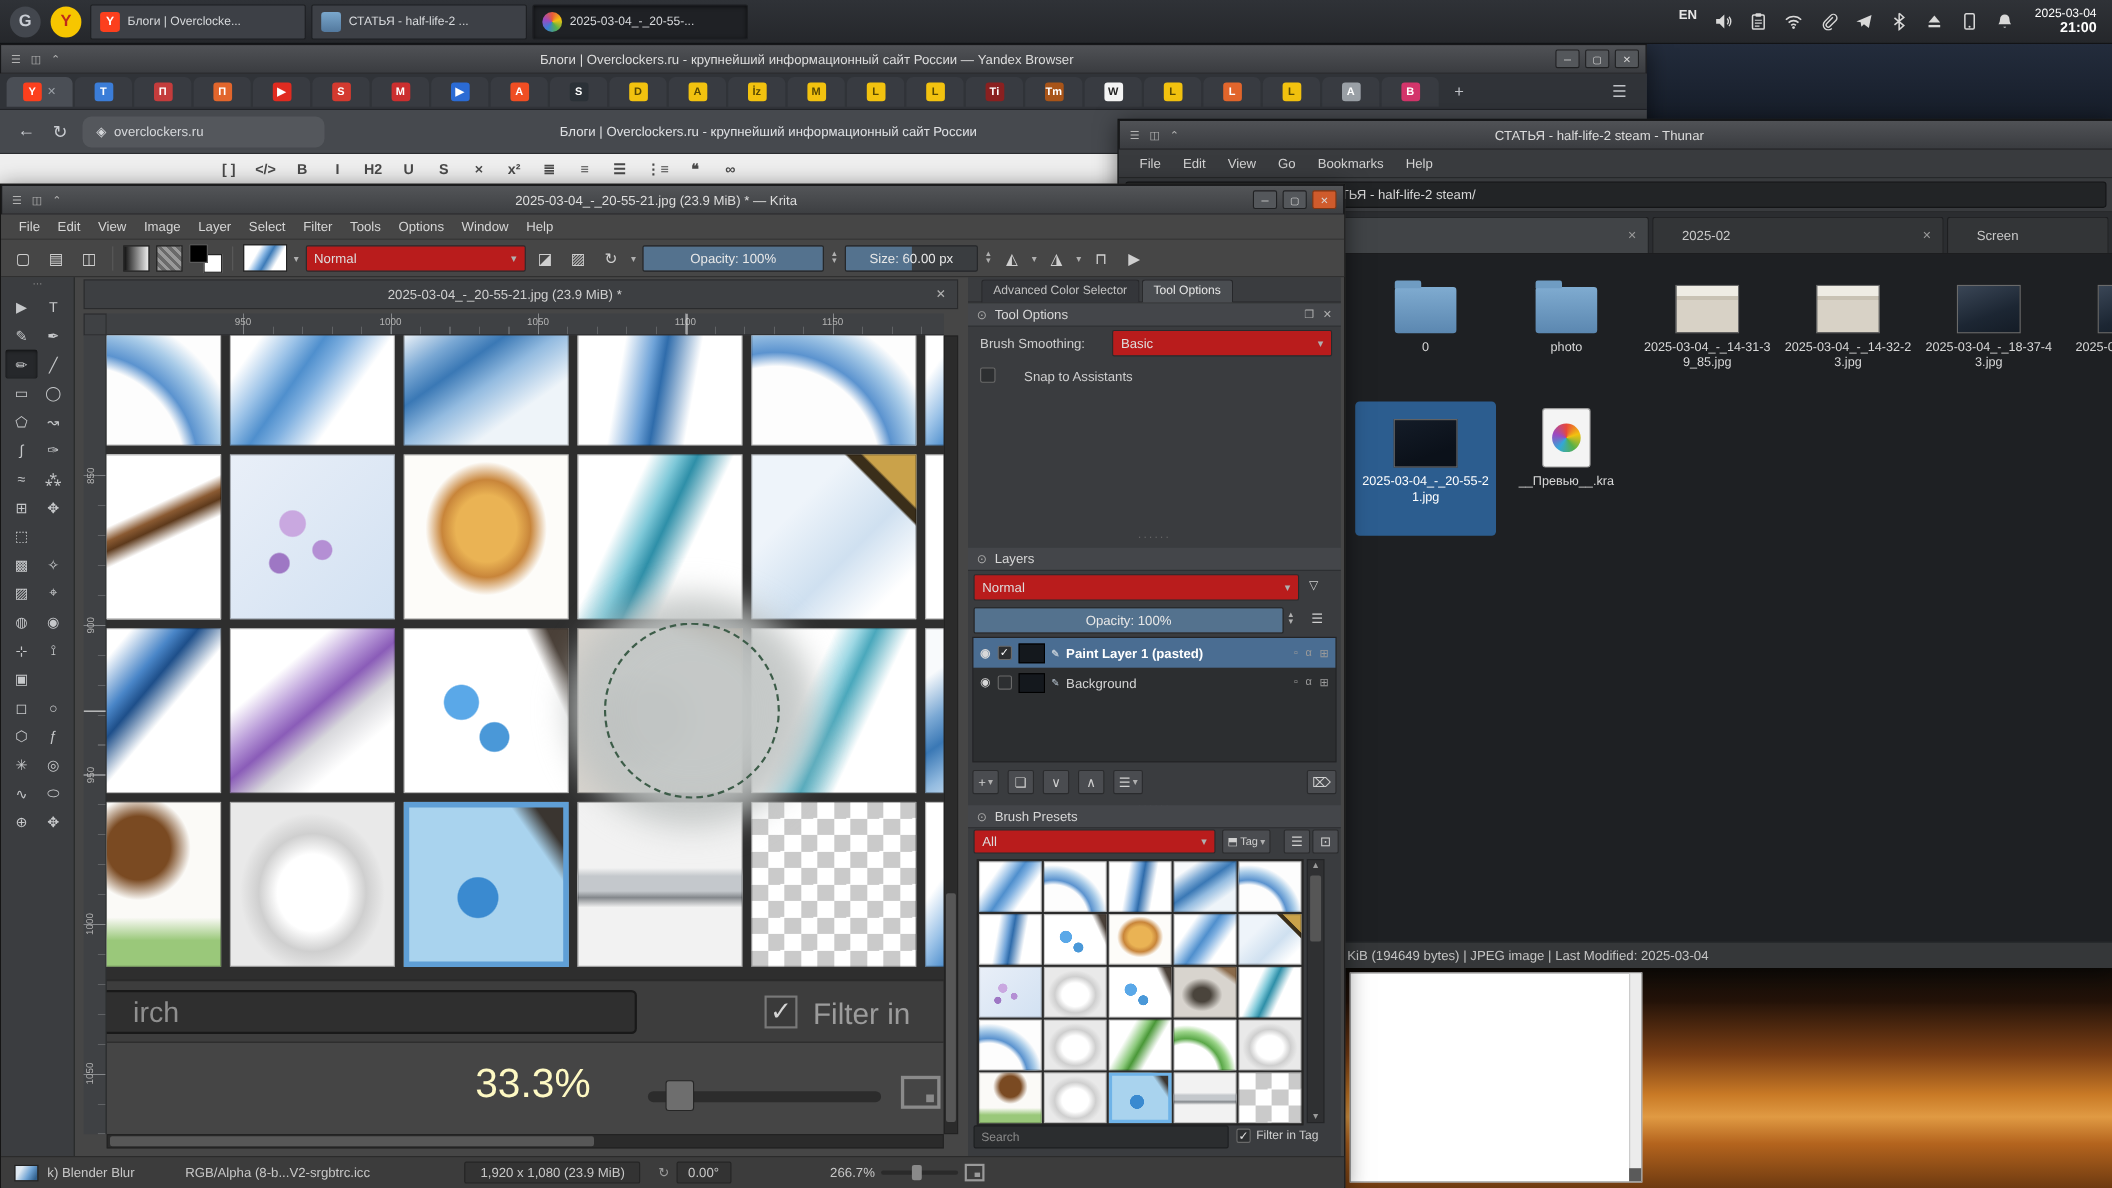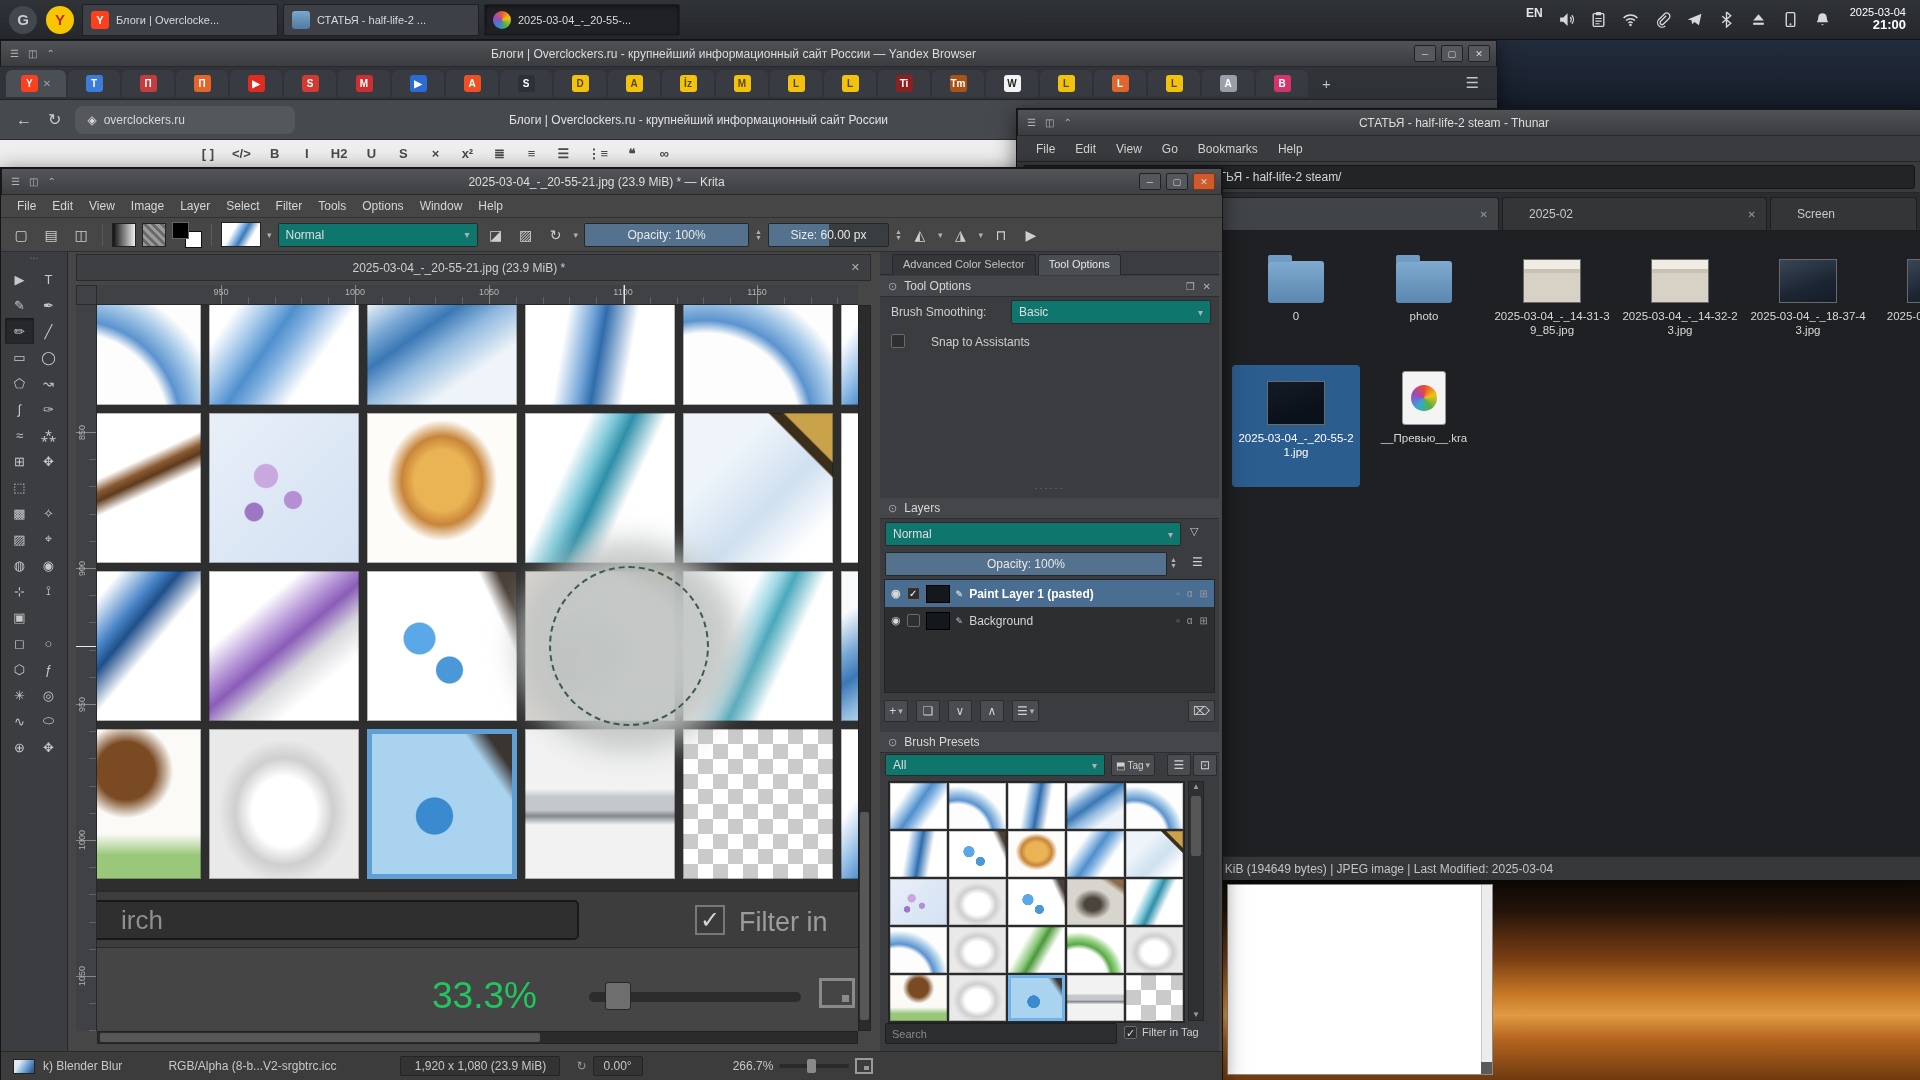--- a/index.html
+++ b/index.html
@@ -134,21 +134,21 @@
   .ktb-sep{width:1px;height:22px;background:#5a5a5a;margin:0 3px}
   .swatch{width:24px;height:24px;border:1px solid #222}
   .swatch-grad{background:linear-gradient(90deg,#111,#eee)}
   .swatch-pat{background:repeating-linear-gradient(45deg,#9a9a9a 0 3px,#6a6a6a 3px 6px)}
   .fgbg{position:relative;width:30px;height:26px}
   .fgbg .bgc{position:absolute;right:0;bottom:0;width:17px;height:17px;background:#fff;border:1px solid #111}
   .fgbg .fgc{position:absolute;left:0;top:0;width:17px;height:17px;background:#000;border:1px solid #666}
   .brushprev{width:40px;height:25px;border:1px solid #222;
     background:linear-gradient(120deg,#fff 30%,#7fb0e0 45%,#3d7bb8 55%,#fff 75%)}
   .tiny-arrow{color:#b0b0b0;font-size:9px}
-  .combo{background:#0f766e;border:1px solid #292a2c;border-radius:2px;color:#dedede;font-size:12px;
+  .combo{background:#b91c1c;border:1px solid #292a2c;border-radius:2px;color:#dedede;font-size:12px;
     display:flex;align-items:center;padding:0 7px;height:24px}
   .combo:after{content:"▾";margin-left:auto;color:#b0b0b0;font-size:10px;padding-left:8px}
   .kslider{position:relative;height:24px;background:#3a3d40;border:1px solid #242628;border-radius:2px;
     color:#e8e8e8;font-size:12px;text-align:center;line-height:22px;overflow:hidden}
   .kslider .fill{position:absolute;left:0;top:0;bottom:0;background:#54728e}
   .kslider span{position:relative;z-index:1}
   .spin{display:flex;flex-direction:column;color:#b0b0b0;font-size:7px;line-height:6px}
 
   
   #k-toolbox{position:absolute;left:0;top:84px;width:67px;height:799px;background:#3b3d40;
@@ -224,21 +224,21 @@
     border:2px dashed #3c5c48}
   .c-filterbar{position:absolute;left:0;top:585px;width:761px;height:57px;background:#3d3d3d;
     border-top:2px solid #2a2a2a}
   .c-searchfield{position:absolute;left:-10px;top:8px;width:492px;height:40px;background:#2f2f2f;
     border:2px solid #191919;border-radius:5px;color:#8f8f8f;font-size:26px;line-height:36px;padding-left:32px}
   .c-check{position:absolute;left:598px;top:13px;width:30px;height:30px;background:#3a3a3a;
     border:2px solid #787878;color:#d4d4d4;font-size:24px;line-height:26px;text-align:center}
   .c-filterlabel{position:absolute;left:642px;top:15px;color:#9c9c9c;font-size:27px}
   .c-zoombar{position:absolute;left:0;top:642px;width:761px;height:84px;background:#454545;
     border-top:1px solid #2a2a2a}
-  .c-zoomtext{position:absolute;left:335px;top:27px;color:#22c55e;font-size:37px}
+  .c-zoomtext{position:absolute;left:335px;top:16px;color:#fef9c3;font-size:37px}
   .c-ztrack{position:absolute;left:492px;top:44px;width:212px;height:10px;background:#2c2c2c;border-radius:5px}
   .c-zhandle{position:absolute;left:508px;top:34px;width:26px;height:28px;background:#6e6e6e;
     border:1px solid #262626;border-radius:3px}
   .c-zicon{position:absolute;left:722px;top:30px;width:36px;height:30px;border:3px solid #8a8a8a}
   .c-zicon:after{content:"";position:absolute;right:3px;bottom:3px;width:7px;height:7px;background:#8a8a8a}
 
   .k-vscroll{position:absolute;left:857px;top:137px;width:13px;height:726px;background:#2b2b2b;border:1px solid #222}
   .k-vscroll .thumb{position:absolute;left:1px;right:1px;top:506px;height:208px;background:#575757;border-radius:2px}
   .k-hscroll{position:absolute;left:96px;top:863px;width:761px;height:13px;background:#2b2b2b;border:1px solid #222}
   .k-hscroll .thumb{position:absolute;top:1px;bottom:1px;left:2px;width:440px;background:#575757;border-radius:2px}
@@ -827,21 +827,21 @@
       <div class="p-scroll">▲<div class="pthumb"></div><div style="position:absolute;bottom:1px;left:0;right:0">▼</div></div>
       <input class="p-search" placeholder="Search" style="">
       <span class="checkbox" style="left:244px;top:774px;width:13px;height:13px">✓</span>
       <span class="d-label" style="left:262px;top:774px;font-size:11px">Filter in Tag</span>
     </div>
 
     <div class="k-status">
       <span class="ks-swatch"></span>
       <span style="margin-left:8px">k) Blender Blur</span>
       <span style="margin-left:46px">RGB/Alpha (8-b...V2-srgbtrc.icc</span>
-      <span class="ks-field" style="margin-left:64px;min-width:160px">1,920 x 1,080 (23.9 MiB)</span>
+      <span class="ks-field" style="margin-left:86px;min-width:160px">1,920 x 1,080 (23.9 MiB)</span>
       <span style="margin-left:16px;color:#9a9a9a">↻</span>
       <span class="ks-field" style="margin-left:6px;min-width:48px">0.00°</span>
       <span style="margin-left:90px">266.7%</span>
       <span class="ks-ztrack">
           <span class="ks-zhandle"></span>
         </span>
       <span class="ks-fit"></span>
     </div>
   </div>
 

